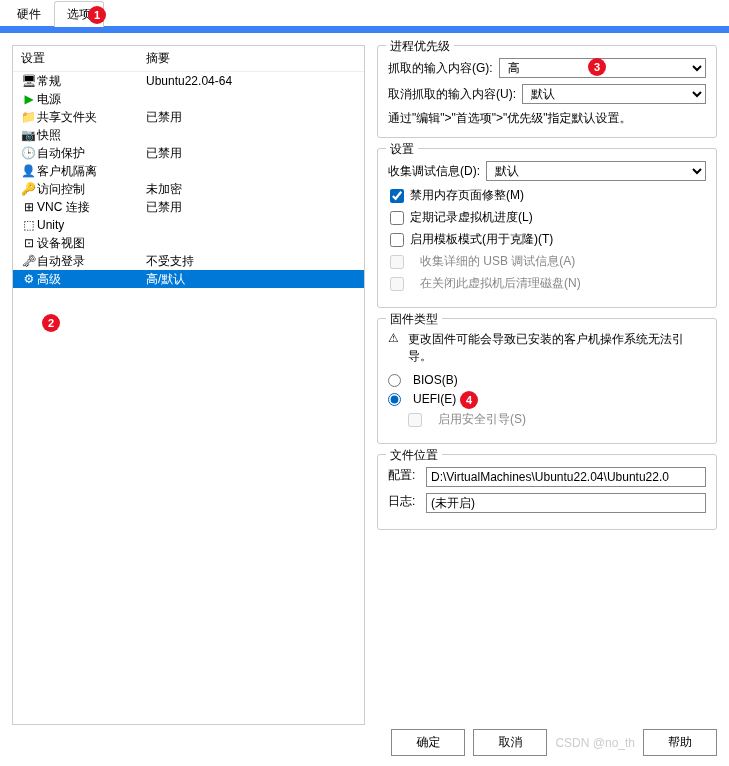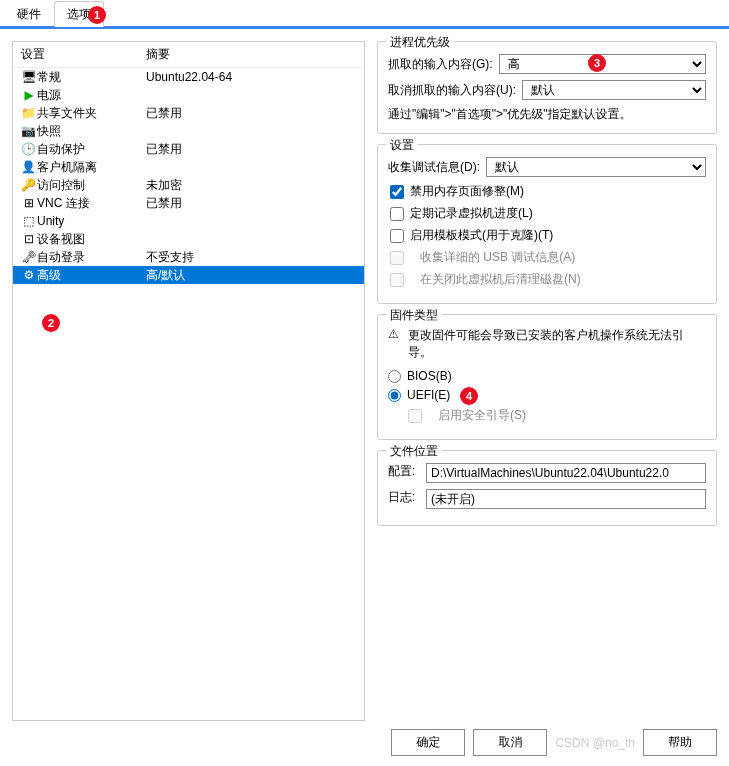--- a/index.html
+++ b/index.html
@@ -1,17 +1,17 @@
 <!DOCTYPE html>
 <html><head>
 <meta charset="utf-8">
 <style>
 * { box-sizing: border-box; margin: 0; padding: 0; }
 body { font-family: "Microsoft YaHei", sans-serif; font-size: 12px; background: #fff; width: 729px; height: 766px; position: relative; }
-.tabs { display: flex; border-bottom: 3px solid #3b82f6; padding-left: 4px; }
+.tabs { display: flex; border-bottom: 7px solid #3b82f6; padding-left: 4px; }
 .tab { padding: 4px 12px; border: 1px solid transparent; border-bottom: none; cursor: pointer; position: relative; top: 1px; }
 .tab.active { border-color: #ccc; background: #fff; border-radius: 3px 3px 0 0; }
 .content { display: flex; padding: 12px; gap: 12px; }
 .left-panel { width: 353px; border: 1px solid #ccc; display: flex; flex-direction: column; height: 680px; }
 .list-header { display: flex; padding: 4px 8px; border-bottom: 1px solid #eee; }
 .list-header .col1 { width: 125px; }
 .list-row { display: flex; padding: 2px 8px; align-items: center; height: 18px; }
 .list-row.selected { background: #0078d7; color: #fff; }
 .list-row .icon { width: 16px; display: inline-flex; justify-content: center; }
 .list-row .col1 { width: 109px; }
@@ -19,21 +19,21 @@
 .group { border: 1px solid #ccc; border-radius: 3px; padding: 12px 10px 10px; position: relative; }
 .group-title { position: absolute; top: -8px; left: 8px; background: #fff; padding: 0 4px; }
 .form-row { display: flex; align-items: center; margin-bottom: 6px; gap: 6px; }
 .form-row label { white-space: nowrap; }
 select, input[type=text] { border: 1px solid #888; padding: 1px 4px; font-family: inherit; font-size: 12px; height: 20px; background: #fff; }
 select { flex: 1; }
 .hint { font-size: 12px; margin-top: 4px; }
 .checkbox-row { display: flex; align-items: center; gap: 6px; margin-bottom: 5px; padding-left: 2px; }
 .checkbox-row input[type=checkbox] { width: 14px; height: 14px; }
 .checkbox-row.disabled { color: #888; gap: 16px; }
-.radio-row { display: flex; align-items: center; gap: 6px; margin-bottom: 5px; }
+.radio-row { display: flex; align-items: center; gap: 12px; margin-bottom: 5px; }
 .warning-row { display: flex; gap: 6px; margin-bottom: 8px; }
 .warning-icon { width: 14px; }
 .indent { margin-left: 18px; }
 .file-row { display: flex; align-items: flex-start; gap: 4px; margin-bottom: 6px; }
 .file-row label { width: 34px; }
 .file-row input { flex: 1; }
 .footer { position: absolute; bottom: 10px; right: 12px; display: flex; gap: 8px; align-items: center; }
 .btn { border: 1px solid #888; background: #fff; padding: 4px 24px; font-family: inherit; font-size: 12px; cursor: pointer; }
 .watermark { color: #ccc; font-size: 12px; }
 .badge { position: absolute; width: 18px; height: 18px; border-radius: 50%; background: #e81123; color: #fff; display: flex; align-items: center; justify-content: center; font-size: 11px; font-weight: bold; z-index: 10; }

